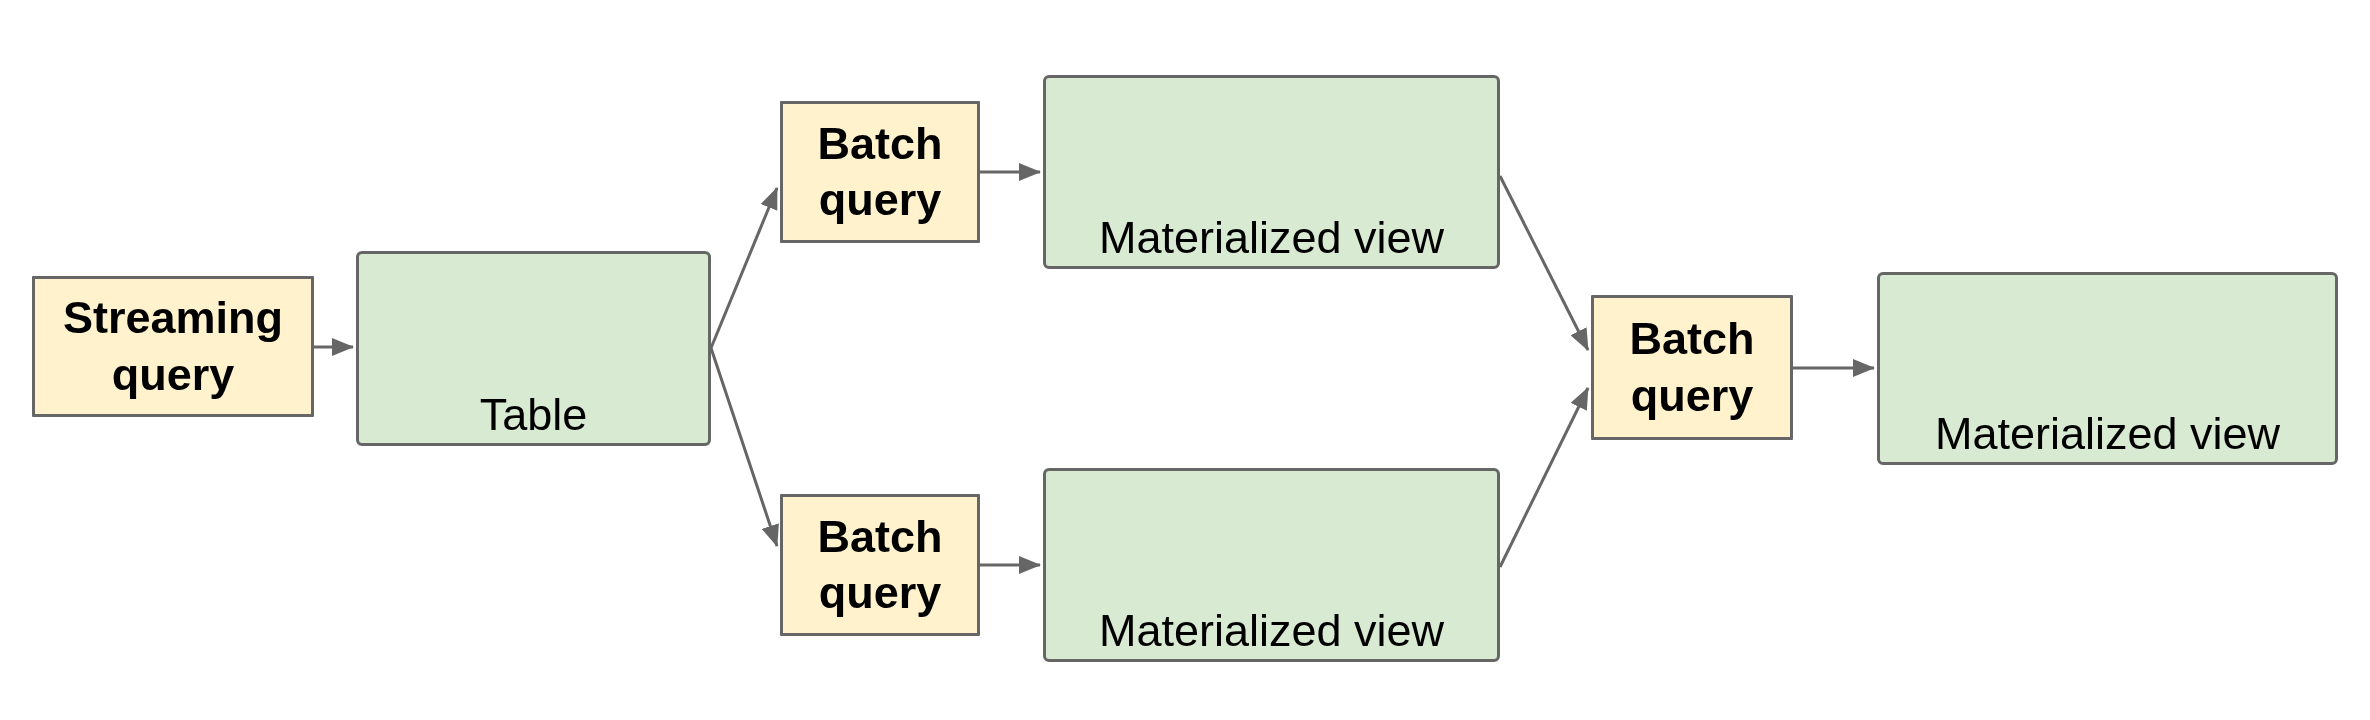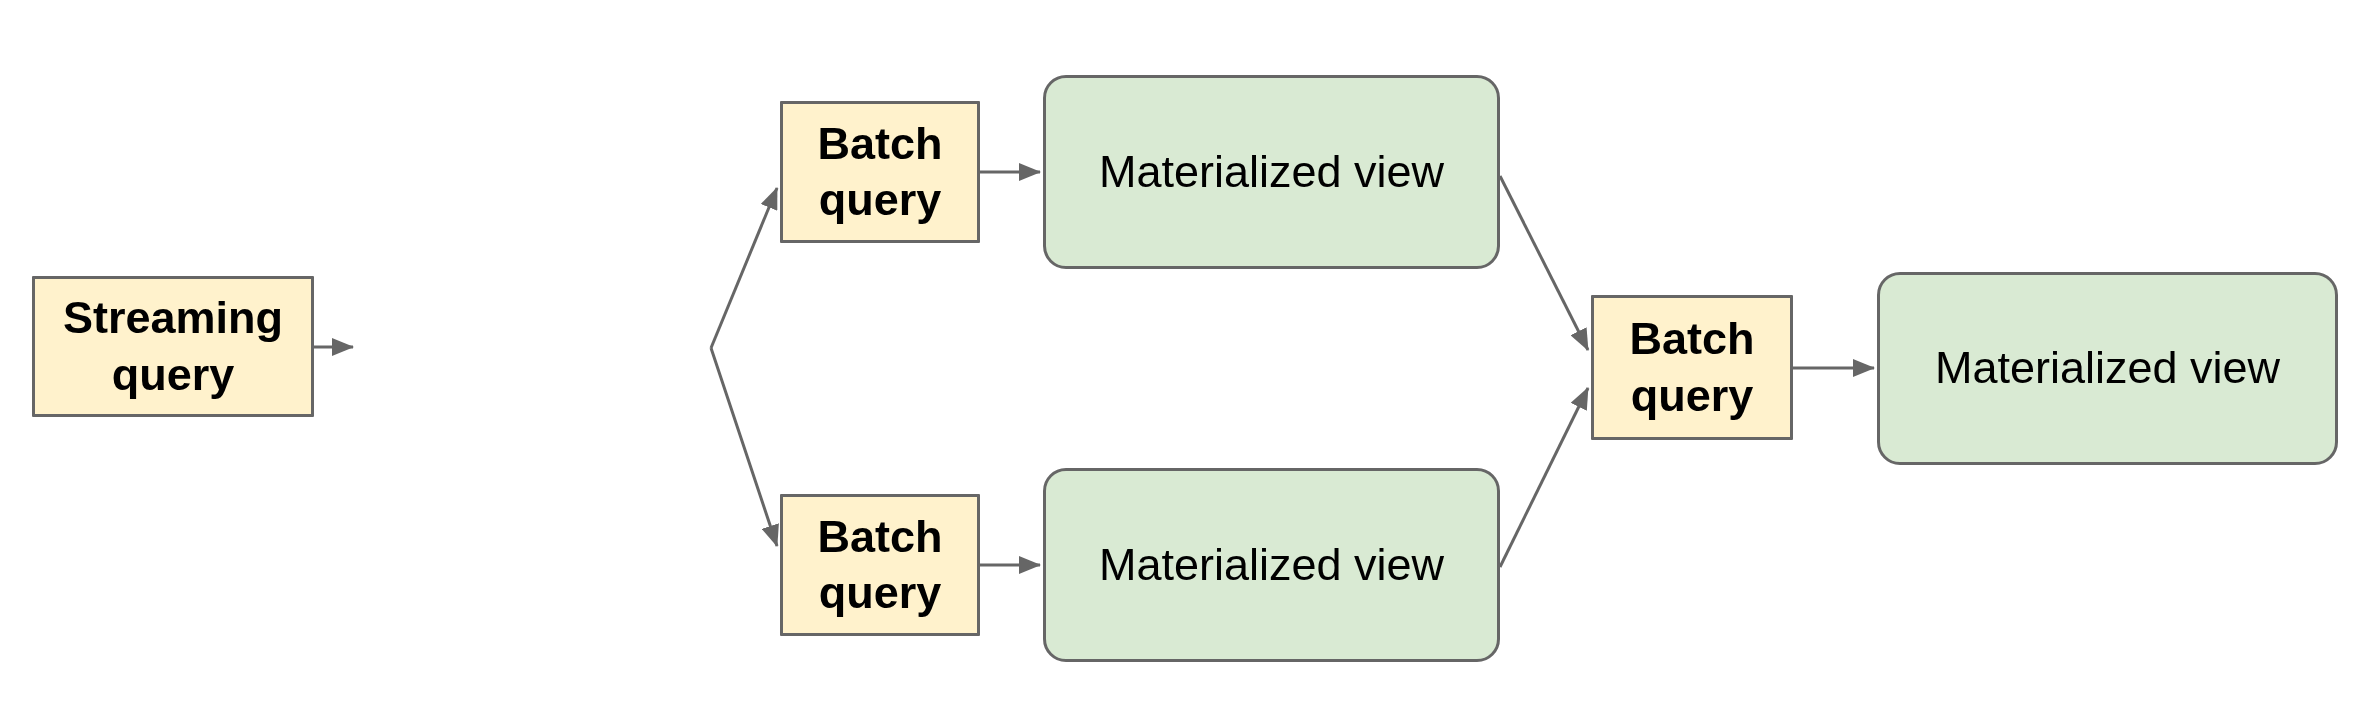--- a/index.html
+++ b/index.html
@@ -39,21 +39,22 @@
     font-size: 45px;
     line-height: 1.25;
   }
   .node.rect {
     background: var(--query-fill, #fff2cc);
     border-radius: 1px;
     font-weight: bold;
   }
   .node.rounded {
     background: var(--view-fill, #d9ead3);
-    border-radius: 23px;
+    border-radius: 6px;
+    align-items: flex-end;
   }
   .node-label {
     padding: 0 14px;
   }
 </style>
 </head>
 <body>
 
 <div id="canvas" style="width: 2370px; height: 720px; background: rgb(255, 255, 255);">
   <svg id="edges" width="2370" height="720" viewBox="0 0 2370 720">
@@ -67,20 +68,23 @@
       <line x1="980" y1="172" x2="1040" y2="172" class="edge" marker-end="url(#arrowhead)"></line>
       <line x1="711" y1="348" x2="777" y2="546" class="edge" marker-end="url(#arrowhead)"></line>
       <line x1="980" y1="565" x2="1040" y2="565" class="edge" marker-end="url(#arrowhead)"></line>
       <line x1="1500" y1="176" x2="1588" y2="350" class="edge" marker-end="url(#arrowhead)"></line>
       <line x1="1500" y1="567" x2="1588" y2="388" class="edge" marker-end="url(#arrowhead)"></line>
       <line x1="1793" y1="368" x2="1874" y2="368" class="edge" marker-end="url(#arrowhead)"></line>
     </svg>
 <div class="node rect" style="left: 32px; top: 276px; width: 282px; height: 141px;">
       <span class="node-label">Streaming query</span>
     </div>
+    <div class="node rounded" style="left: 356px; top: 251px; width: 355px; height: 195px;">
+      <span class="node-label">Table</span>
+    </div>
     <div class="node rect" style="left: 780px; top: 101px; width: 200px; height: 142px;">
       <span class="node-label">Batch query</span>
     </div>
     <div class="node rounded" style="left: 1043px; top: 75px; width: 457px; height: 194px;">
       <span class="node-label">Materialized view</span>
     </div>
     <div class="node rect" style="left: 780px; top: 494px; width: 200px; height: 142px;">
       <span class="node-label">Batch query</span>
     </div>
     <div class="node rounded" style="left: 1043px; top: 468px; width: 457px; height: 194px;">

